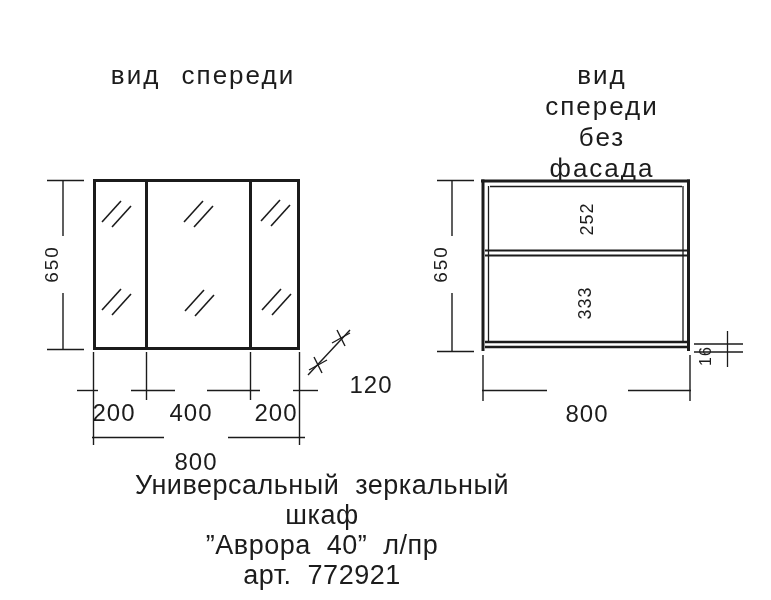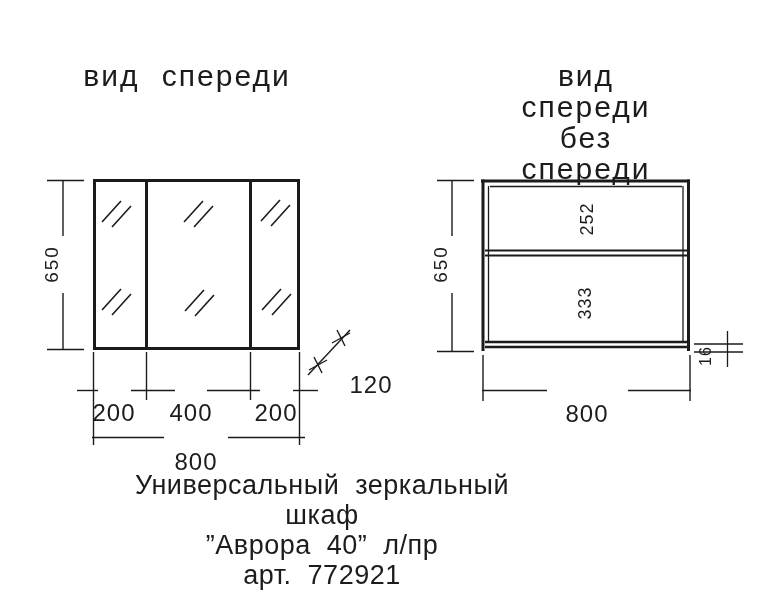--- a/index.html
+++ b/index.html
@@ -7,21 +7,21 @@
   .canvas {
     position:relative; width:771px; height:600px; background:#ffffff;
     font-family:"Liberation Sans", sans-serif; color:var(--text); overflow:hidden;
   }
   .lines { position:absolute; left:0; top:0; }
   .ln { stroke:var(--ink); fill:none; }
   .txt { position:absolute; white-space:nowrap; transform:translate(-50%,-50%); }
   .txt.v { transform:translate(-50%,-50%) rotate(-90deg); }
   .title {
     position:absolute; transform:translateX(-50%); text-align:center;
-    font-size:30px; letter-spacing:2px; word-spacing:12px; line-height:31px;
+    font-size:26px; letter-spacing:2px; word-spacing:12px; line-height:31px;margin-left:16px;
   }
   .dim    { font-size:24px; letter-spacing:1px;margin-top:22px; }
   .dim-sm { font-size:19px; letter-spacing:2px; }
   .dim-sec{ font-size:18px; letter-spacing:1px; }
   .dim-16 { font-size:16px; letter-spacing:1px; }
   .caption {
     position:absolute; left:322px; top:470px; transform:translateX(-50%);
     text-align:center; font-size:27px; letter-spacing:0.5px; word-spacing:8px; line-height:30px;
   }
 </style>
@@ -140,21 +140,21 @@
       <line class="ln" x1="727.5" y1="331" x2="727.5" y2="367"></line>
     </g>
   </svg>
 
   <div class="title" style="left:187px; top:60px;">
     <div>вид спереди</div>
   </div>
 
   <div class="title" style="left:586px; top:60px;">
     <div>вид спереди</div>
-    <div>без спереди</div>
+    <div>без фасада</div>
   </div>
 
   <div class="txt v dim-sm" style="left:52px; top:264px;">650</div>
   <div class="txt dim" style="left:114px; top:391px;">200</div>
   <div class="txt dim" style="left:191px; top:391px;">400</div>
   <div class="txt dim" style="left:276px; top:391px;">200</div>
   <div class="txt dim" style="left:196px; top:440px;">800</div>
   <div class="txt dim" style="left:371px; top:363px;">120</div>
 
   <div class="txt v dim-sm" style="left:441px; top:264px;">650</div>

